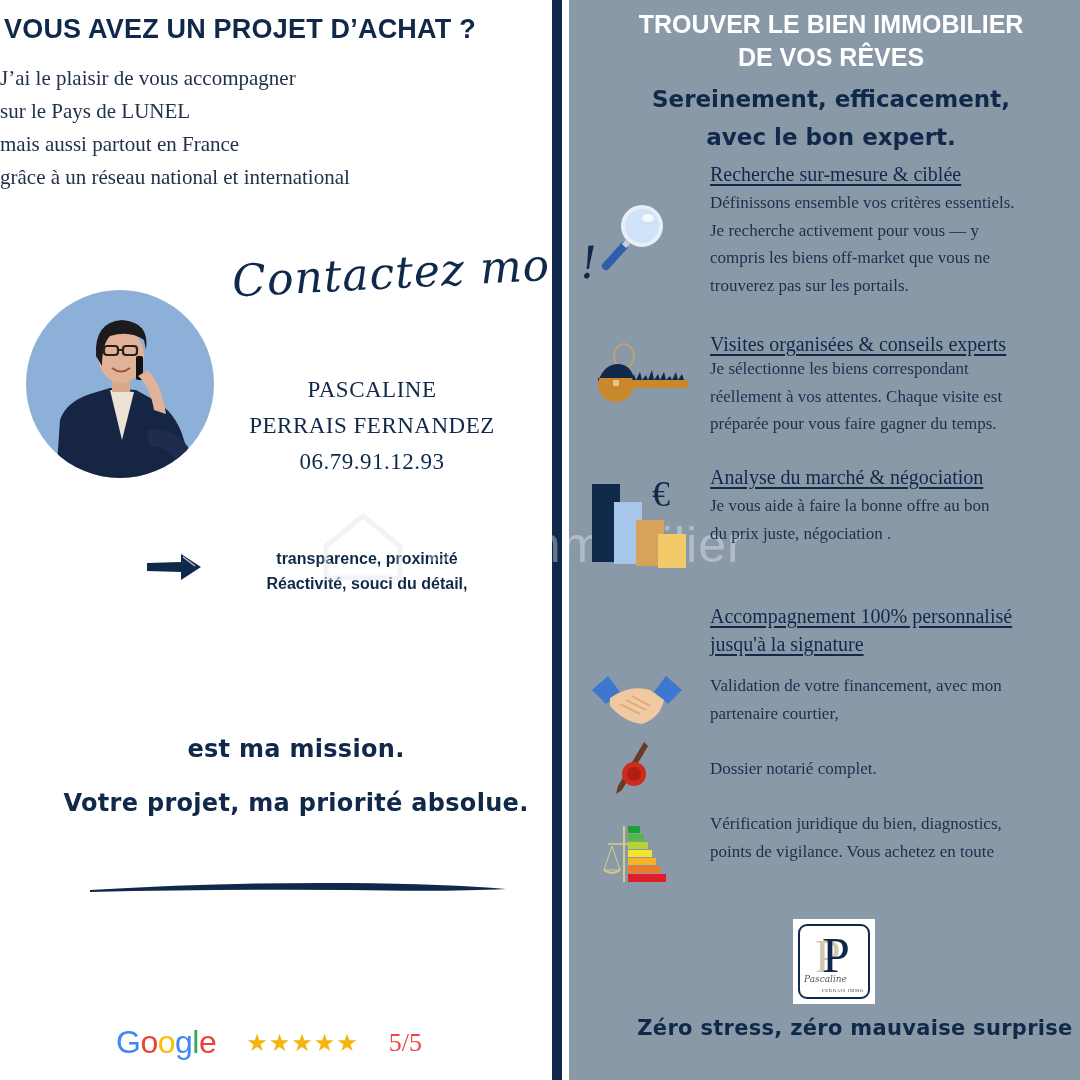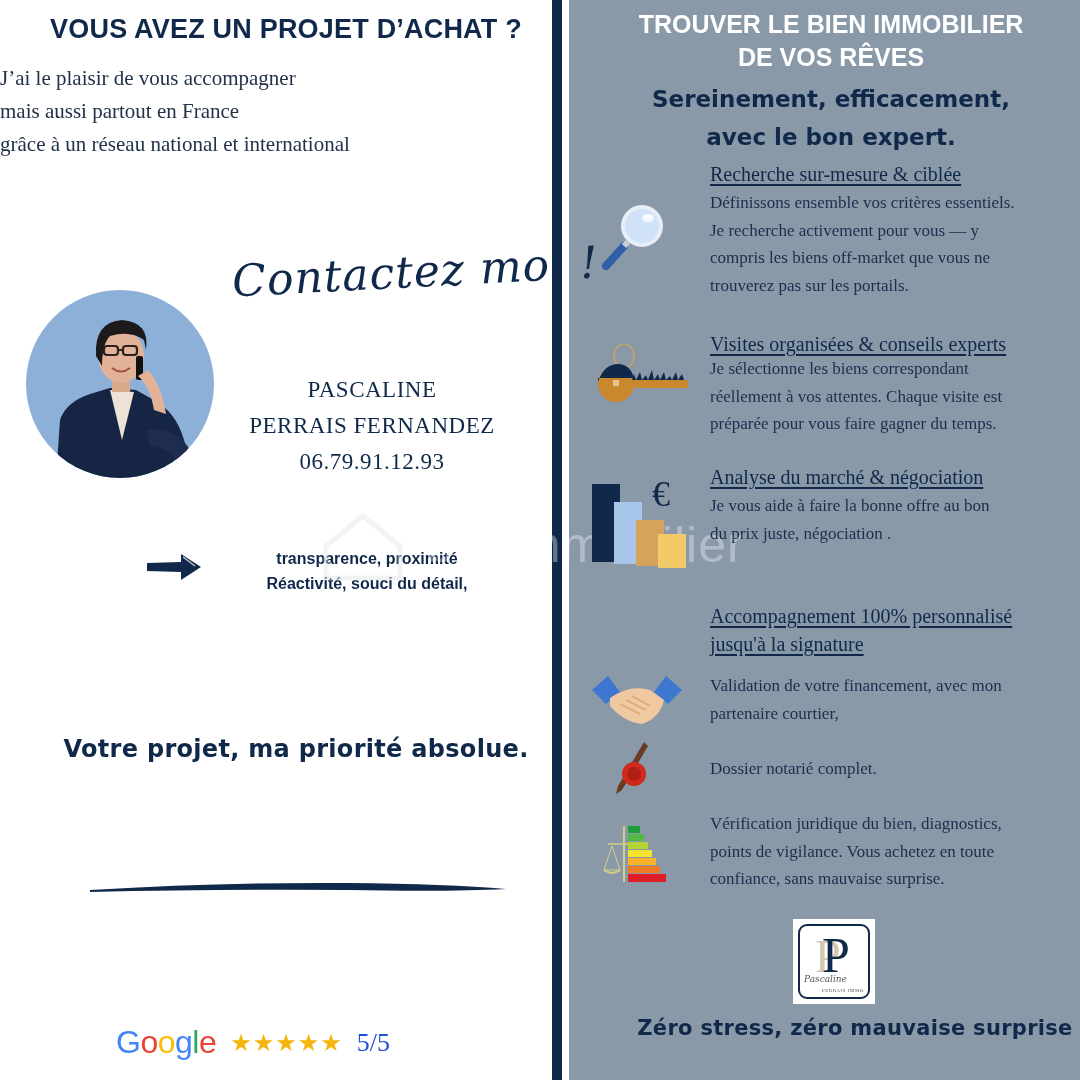--- a/index.html
+++ b/index.html
@@ -5,46 +5,46 @@
   * { box-sizing: border-box; margin: 0; padding: 0; }
   html, body { width: 1080px; height: 1080px; overflow: hidden; background: #ffffff; }
   body { position: relative; font-family: "Liberation Serif", serif; color: #1b2f4d; }
 
   .left { position: absolute; left: 0; top: 0; width: 552px; height: 1080px; background: #ffffff; }
   .divider-dark { position: absolute; left: 552px; top: 0; width: 10px; height: 1080px; background: #10294a; }
   .divider-gap { position: absolute; left: 562px; top: 0; width: 7px; height: 1080px; background: #ffffff; }
   .right { position: absolute; left: 569px; top: 0; width: 511px; height: 1080px; background: #8a99a8; }
 
   
-  .l-title { position: absolute; left: 16px; top: 14px; width: 540px; text-align: center;
+  .l-title { position: absolute; left: 4px; top: 14px; width: 540px; 
     font-family: "Liberation Sans", sans-serif; font-weight: 700; font-size: 27px; color: #10294a; letter-spacing: 0.2px; }
   .l-intro { position: absolute; left: 0; top: 62px; width: 568px; font-size: 21px; line-height: 33px; color: #22324a; }
 
   .photo-circle { position: absolute; left: 26px; top: 290px; width: 188px; height: 188px; border-radius: 50%; background: #8db0d8; overflow: hidden; }
   .photo-person { position: absolute; left: 0; top: 0; width: 188px; height: 188px; }
 
   .contact-script { position: absolute; left: 232px; top: 246px; font-family: "DejaVu Serif", serif; font-style: italic; font-size: 44px; color: #10294a; transform: rotate(-3deg); letter-spacing: 1px; }
   .contact-name { position: absolute; left: 226px; top: 372px; width: 292px; text-align: center; font-size: 23px; line-height: 36px; color: #10294a; letter-spacing: 0.5px; }
 
   .arrow-icon { position: absolute; left: 145px; top: 552px; width: 58px; height: 30px; }
   .values-text { position: absolute; left: 226px; top: 546px; width: 282px; text-align: center;
     font-family: "Liberation Sans", sans-serif; font-weight: 700; font-size: 16px; line-height: 25px; color: #10294a; }
 
   .watermark { position: absolute; left: 318px; top: 506px; width: 460px; height: 80px; pointer-events: none; }
   .watermark-text { position: absolute; left: 108px; top: 10px; font-family: "Liberation Sans", sans-serif; font-size: 50px; color: rgba(255,255,255,0.35); letter-spacing: 1px; }
 
   .mission { position: absolute; left: 46px; top: 722px; width: 500px; text-align: center;
     font-family: "DejaVu Sans", sans-serif; font-weight: 700; font-size: 24px; line-height: 54px; color: #10294a; letter-spacing: 0.3px; }
   .brush { position: absolute; left: 88px; top: 880px; width: 420px; height: 16px; }
 
-  .google-row { position: absolute; left: 116px; top: 1024px; display: flex; align-items: center; gap: 14px; }
+  .google-row { position: absolute; left: 116px; top: 1024px; display: flex; align-items: center; gap: 30px; }
   .google-logo { font-family: "Liberation Sans", sans-serif; font-size: 32px; font-weight: 400; letter-spacing: -0.5px; }
   .google-logo span { display: inline-block; }
   .stars { color: #f6b40e; font-size: 24px; letter-spacing: 1px; }
-  .score { font-size: 26px; color: #1d4ed8; }
+  .score { font-size: 26px; color: #ef4444; }
 
   
   .r-title { position: absolute; left: 569px; top: 8px; width: 524px; text-align: center;
     font-family: "Liberation Sans", sans-serif; font-weight: 700; font-size: 25px; line-height: 33px; color: #ffffff; }
   .r-subtitle { position: absolute; left: 569px; top: 80px; width: 524px; text-align: center;
     font-family: "DejaVu Sans", sans-serif; font-weight: 700; font-size: 23px; line-height: 38px; color: #10294a; }
 
   .feature-title { position: absolute; left: 710px; font-size: 20px; color: #10294a; text-decoration: underline; text-underline-offset: 3px; line-height: 28px; }
   .feature-body { position: absolute; left: 710px; width: 360px; font-size: 17px; line-height: 27.5px; color: #1b2f4d; }
 
@@ -64,20 +64,21 @@
 <body>
 
 <div class="left"></div>
 <div class="divider-dark"></div>
 <div class="divider-gap"></div>
 <div class="right"></div>
 
 <div class="l-title">VOUS AVEZ UN PROJET D’ACHAT ?</div>
 <div class="l-intro">
   <div>J’ai le plaisir de vous accompagner</div>
+  <div>sur le Pays de LUNEL</div>
   <div>mais aussi partout en France</div>
   <div>grâce à un réseau national et international</div>
 </div>
 
 <div class="photo-circle">
   <svg class="photo-person" viewBox="0 0 188 188">
 
     <path d="M30 188 L34 130 Q40 112 64 104 L84 98 L110 100 L128 110 Q150 122 158 150 L170 188 Z" fill="#172544"></path>
 
     <path d="M84 100 L96 150 L108 102 Z" fill="#ece2d6"></path>
@@ -111,20 +112,21 @@
 <svg class="arrow-icon" viewBox="0 0 58 30">
   <path d="M2 11 L36 10 L36 2 L56 15 L36 28 L36 20 L2 19 Z" fill="#10294a"></path>
   <path d="M38 5 L50 14" stroke="#ffffff" stroke-width="1.5" opacity="0.7"></path>
 </svg>
 <div class="values-text">
   <div>transparence, proximité</div>
   <div>Réactivité, souci du détail,</div>
 </div>
 
 <div class="mission">
+  <div>est ma mission.</div>
   <div>Votre projet, ma priorité absolue.</div>
 </div>
 <svg class="brush" viewBox="0 0 420 16">
   <path d="M2 10 Q140 2 260 3 Q360 4 418 9 Q360 12 260 10 Q140 9 2 12 Z" fill="#10294a"></path>
 </svg>
 
 <div class="google-row">
   <div class="google-logo">
     <span style="color:#4285f4">G</span><span style="color:#ea4335">o</span><span style="color:#fbbc05">o</span><span style="color:#4285f4">g</span><span style="color:#34a853">l</span><span style="color:#ea4335">e</span>
   </div>
@@ -222,21 +224,20 @@
   <rect x="26" y="44" width="32" height="7" fill="#ee7a25"></rect>
   <rect x="26" y="52" width="38" height="8" fill="#e01e2a"></rect>
   <line x1="22" y1="4" x2="22" y2="60" stroke="#d6cc8a" stroke-width="2"></line>
   <line x1="6" y1="22" x2="26" y2="22" stroke="#d6cc8a" stroke-width="1.5"></line>
   <path d="M2 48 L10 24 L18 48 Z" fill="none" stroke="#d6cc8a" stroke-width="1"></path>
   <path d="M2 48 Q10 54 18 48" fill="none" stroke="#d6cc8a" stroke-width="2"></path>
 </svg>
 <div class="feature-body" style="top:810px">
   <div>Vérification juridique du bien, diagnostics,</div>
   <div>points de vigilance. Vous achetez en toute</div>
-  <div>confiance, sans mauvaise surprise.</div>
 </div>
 
 <div class="logo-box">
   <div class="logo-inner">
     <div class="logo-P2">P</div>
     <div class="logo-P">P</div>
     <div class="logo-script">Pascaline</div>
     <div class="logo-small">PERRAIS IMMO</div>
   </div>
 </div>

